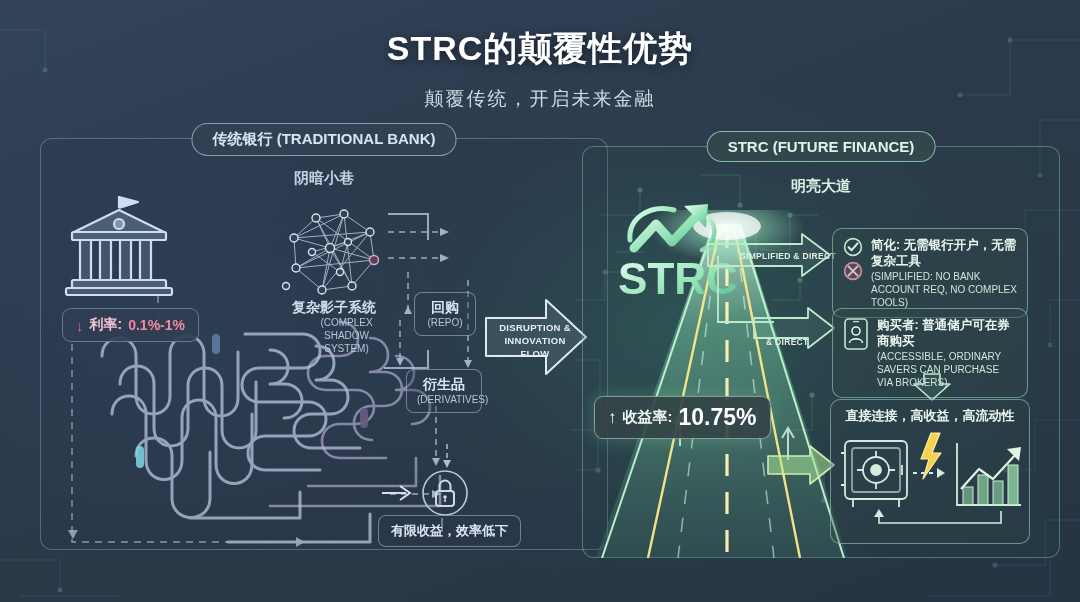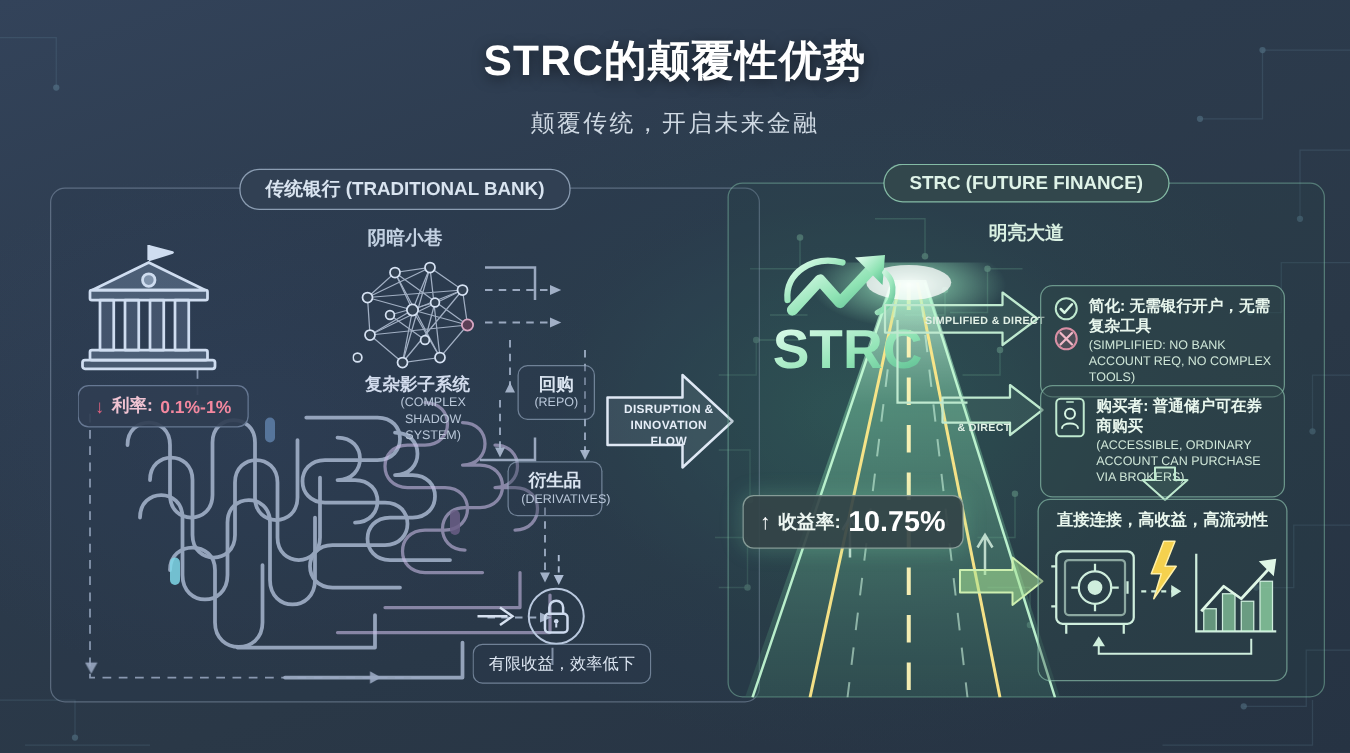--- a/index.html
+++ b/index.html
@@ -34,21 +34,21 @@
     text-align: center;
     font-size: 19px; color: #cfd9e3; letter-spacing: 2px;
   }
 
   
   .panel {
     position: absolute;
     border-radius: 12px;
   }
   .panel.left {
-    left: 40px; top: 150px; width: 568px; height: 412px;
+    left: 40px; top: 138px; width: 568px; height: 412px;
     border: 1px solid rgba(168,186,210,.38);
     background: rgba(40,56,74,.25);
   }
   .panel.right {
     left: 562px; top: 146px; width: 478px; height: 412px;
     border: 1px solid rgba(150,220,190,.40);
     background: rgba(40,72,70,.18);
     margin-left: 20px;
   }
   .panel-chip {
@@ -123,21 +123,21 @@
     position: absolute; text-align: center; color: #d2dced; line-height: 1.3;
   }
   .plain-label .cn { font-size: 14px; font-weight: bold; display: block; }
   .plain-label .en { font-size: 10px; color: #b9c7d9; display: block; margin-left: 25px; }
 
   .outcome-box {
     position: absolute; left: 378px; top: 515px;
     border: 1px solid rgba(172,190,214,.55);
     border-radius: 8px;
     padding: 6px 12px;
-    font-size: 13px; font-weight: normal; color: #dde6f2;
+    font-size: 13px; font-weight: bold; color: #dde6f2;
     background: rgba(44,58,76,.35);
     white-space: nowrap;
   }
 
   
   .flow-arrow { position: absolute; left: 484px; top: 296px; }
   .flow-arrow .txt {
     position: absolute; left: 8px; top: 26px; width: 86px;
     text-align: center; font-size: 9.5px; font-weight: bold;
     color: #e6eef8; line-height: 1.35; letter-spacing: .3px;
@@ -499,21 +499,21 @@
     <div class="icons">
       <svg width="26" height="34" viewBox="0 0 26 34">
         <rect x="2" y="2" width="22" height="30" rx="3.5" fill="none" stroke="#bfe9cf" stroke-width="1.6"></rect>
         <circle cx="13" cy="14" r="4" fill="none" stroke="#d7f5e3" stroke-width="1.6"></circle>
         <path d="M6.5 26 C6.5 20.5 19.5 20.5 19.5 26" fill="none" stroke="#d7f5e3" stroke-width="1.6"></path>
         <path d="M10 4.6 L16 4.6" stroke="#bfe9cf" stroke-width="1.3"></path>
       </svg>
     </div>
     <div class="body">
       <span class="cn">购买者: 普通储户可在券商购买</span>
-      <span class="en">(ACCESSIBLE, ORDINARY ACCOUNT CAN PURCHASE VIA BROKERS)</span>
+      <span class="en">(ACCESSIBLE, ORDINARY SAVERS CAN PURCHASE VIA BROKERS)</span>
     </div>
   </div>
 
   <svg style="position:absolute;left:912px;top:372px;" width="40" height="30" viewBox="0 0 40 30">
     <path d="M12 2 L28 2 L28 12 L38 12 L20 28 L2 12 L12 12 Z" fill="rgba(150,220,180,.10)" stroke="#bfe9cf" stroke-width="1.6" stroke-linejoin="round"></path>
   </svg>
 
   <svg style="position:absolute;left:766px;top:444px;" width="70" height="42" viewBox="0 0 70 42">
     <path d="M2 12 L44 12 L44 2 L68 21 L44 40 L44 30 L2 30 Z" fill="rgba(170,230,150,.55)" stroke="#cdefb0" stroke-width="1.6" stroke-linejoin="round"></path>
   </svg>

